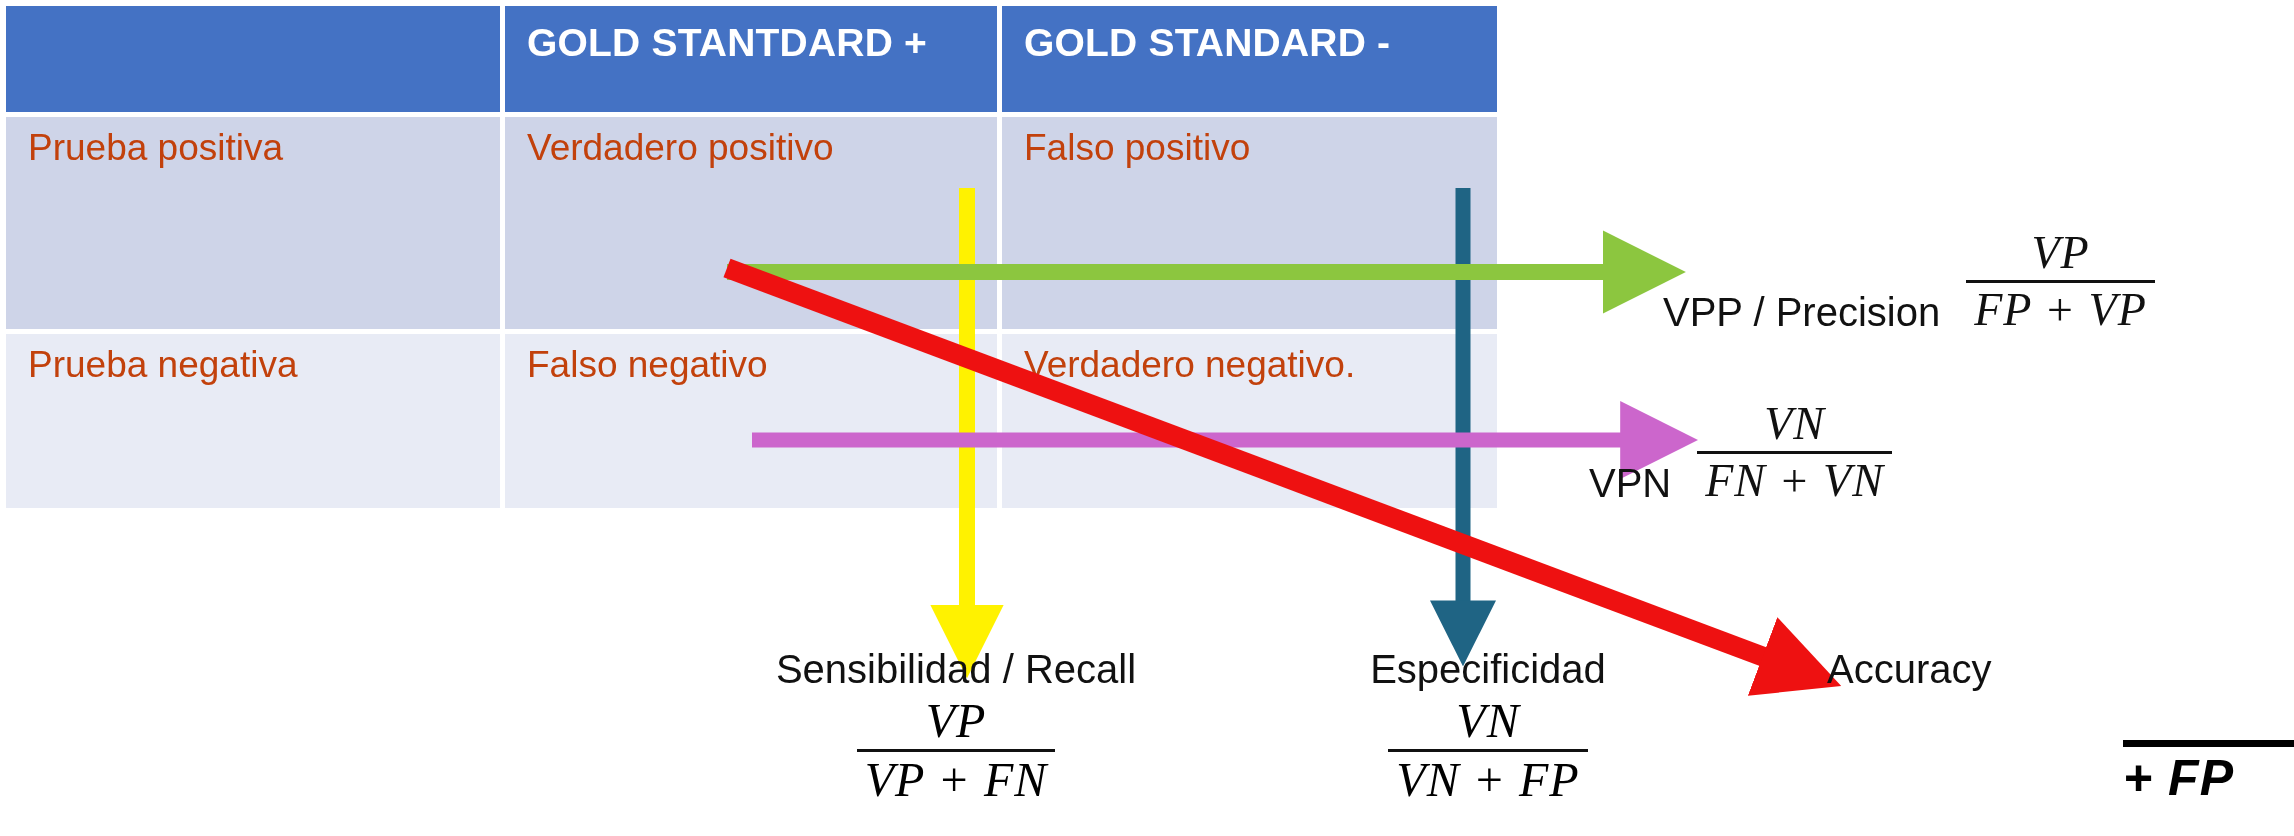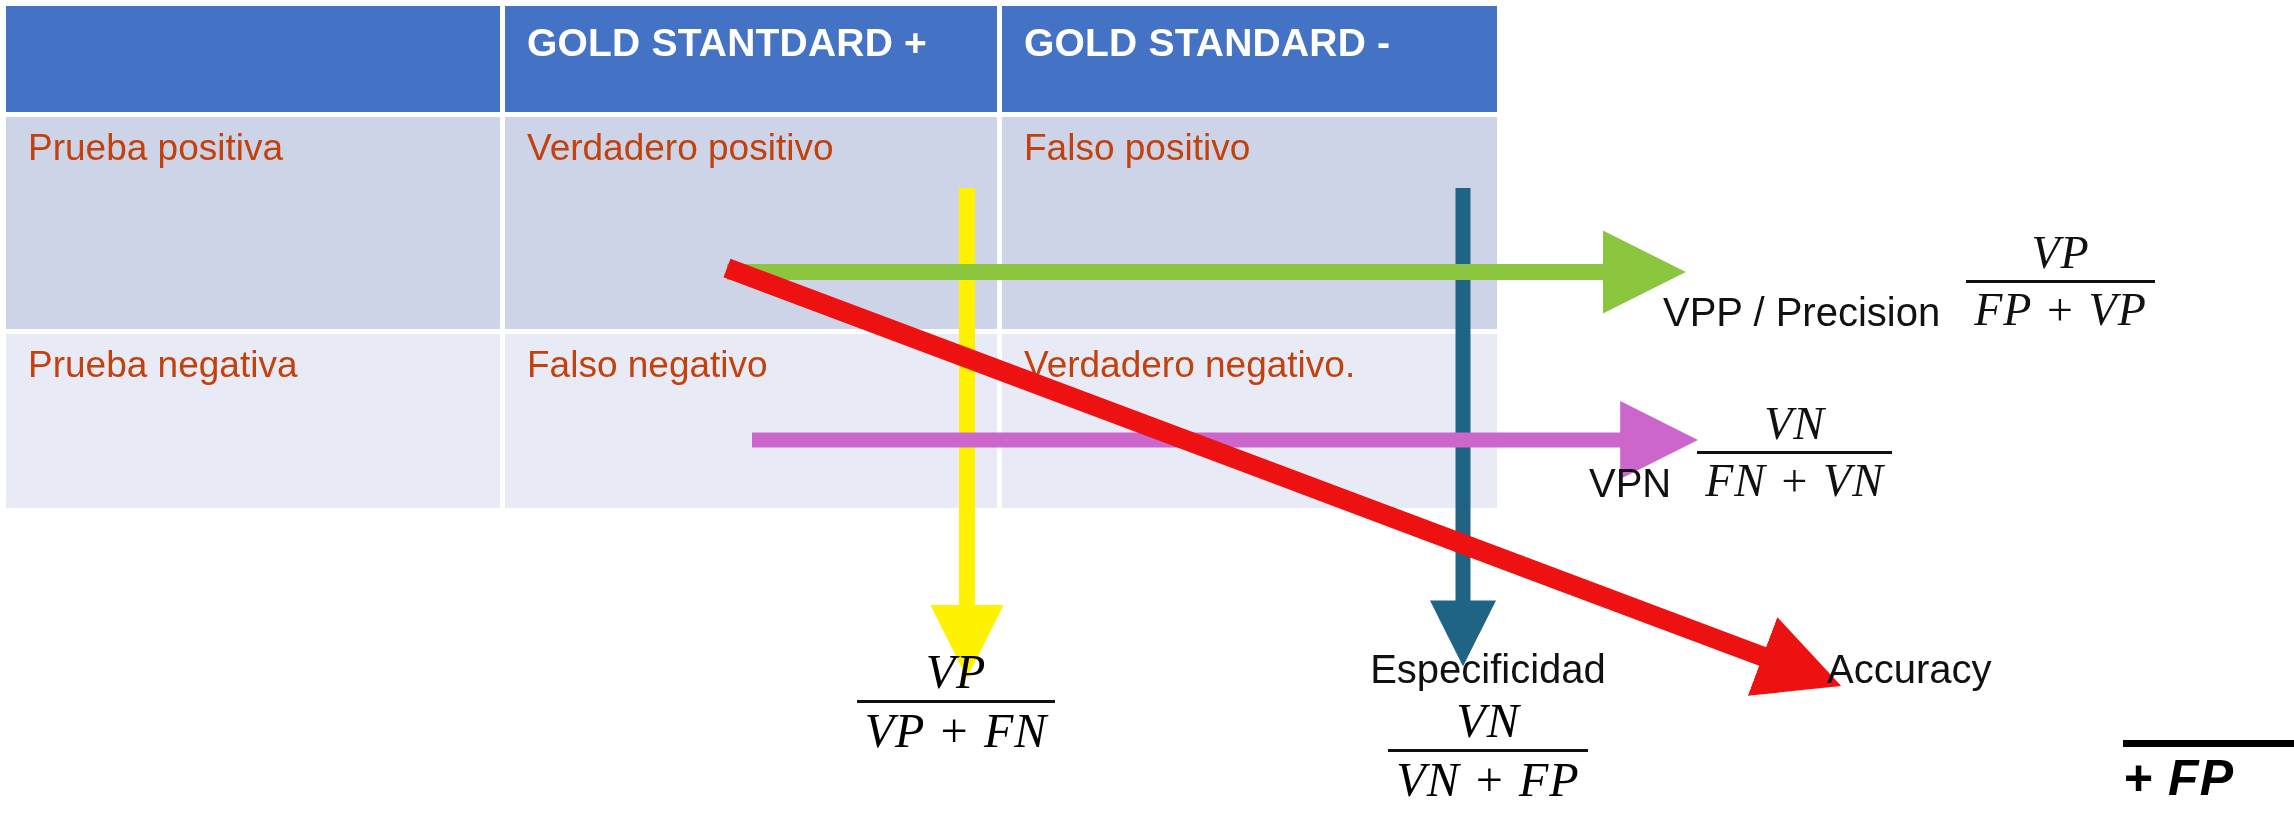--- a/index.html
+++ b/index.html
@@ -261,20 +261,21 @@
 
   <div class="label inline-row" id="vpn-group">
     <span class="plain">VPN</span>
     <span class="math frac">
       <span class="num">VN</span>
       <span class="den">FN + VN</span>
     </span>
   </div>
 
   <div class="bottom-group" id="sens-group">
+    <div class="bottom-title">Sensibilidad /  Recall</div>
     <span class="bottom-frac frac">
       <span class="num">VP</span>
       <span class="den">VP + FN</span>
     </span>
   </div>
 
   <div class="bottom-group" id="espec-group">
     <div class="bottom-title">Especificidad</div>
     <span class="bottom-frac frac">
       <span class="num">VN</span>

